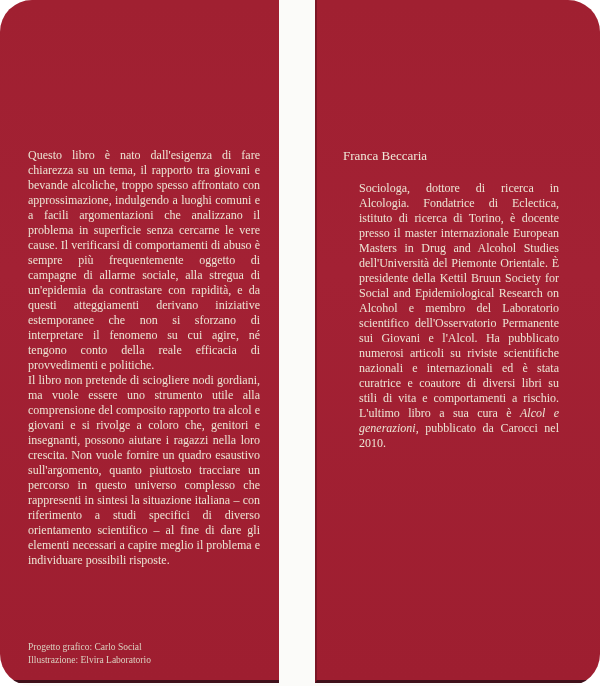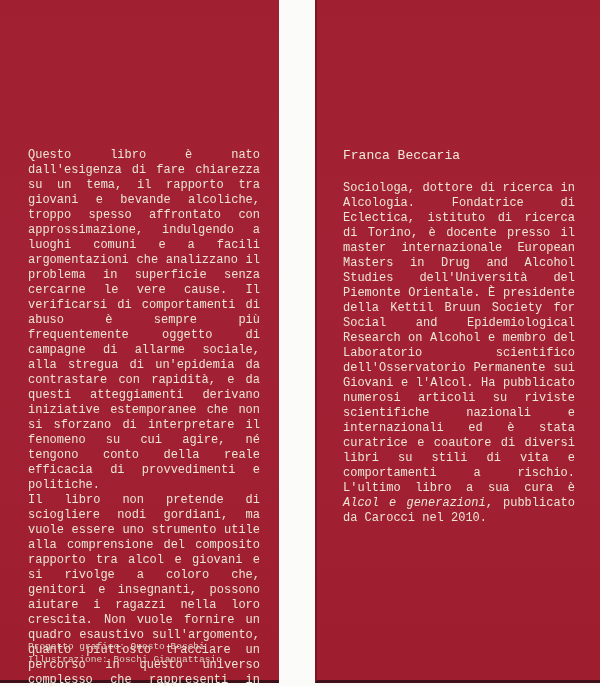--- a/index.html
+++ b/index.html
@@ -6,21 +6,22 @@
     margin: 0;
     padding: 0;
     background: #ffffff;
   }
   .canvas {
     position: relative;
     width: 600px;
     height: 686px;
     background: #fbfbf9;
     overflow: hidden;
-    font-family: Liberation Mono, monospace;
+    font-family: Liberation Serif, serif;
+    border-radius: 32px;
   }
   .flap {
     position: absolute;
     top: 0;
     height: 680px;
     background: linear-gradient(180deg, #a02031 0%, #a32134 40%, #9e1e30 100%);
     border-bottom: 3px solid #40101a;
     box-sizing: content-box;
   }
   .flap-left {
@@ -69,39 +70,39 @@
   }
   .author-name {
     color: #efe8d9;
     font-size: 13px;
     line-height: 17px;
     font-weight: normal;
     margin: 0 0 17px 0;
     text-align: left;
   }
   .author-bio {
-    margin: 0;
+    margin: 16px;
   }
   .author-bio em {
     font-style: italic;
   }
 </style>
 </head>
 <body>
 
 <div class="canvas">
 
   <div class="flap flap-left">
     <div class="left-body flap-text">
       <p>Questo libro è nato dall'esigenza di fare chiarezza su un tema, il rapporto tra giovani e bevande alcoliche, troppo spesso affrontato con approssimazione, indulgendo a luoghi comuni e a facili argomentazioni che analizzano il problema in superficie senza cercarne le vere cause. Il verificarsi di comportamenti di abuso è sempre più frequentemente oggetto di campagne di allarme sociale, alla stregua di un'epidemia da contrastare con rapidità, e da questi atteggiamenti derivano iniziative estemporanee che non si sforzano di interpretare il fenomeno su cui agire, né tengono conto della reale efficacia di provvedimenti e politiche.</p>
       <p>Il libro non pretende di sciogliere nodi gordiani, ma vuole essere uno strumento utile alla comprensione del composito rapporto tra alcol e giovani e si rivolge a coloro che, genitori e insegnanti, possono aiutare i ragazzi nella loro crescita. Non vuole fornire un quadro esaustivo sull'argomento, quanto piuttosto tracciare un percorso in questo universo complesso che rappresenti in sintesi la situazione italiana – con riferimento a studi specifici di diverso orientamento scientifico – al fine di dare gli elementi necessari a capire meglio il problema e individuare possibili risposte.</p>
     </div>
     <div class="credits">
-      <div>Progetto grafico: Questo Boschi</div>
-      <div>Illustrazione: Boschi Giannattasio</div>
+      <div>Progetto grafico: Carlo Social</div>
+      <div>Illustrazione: Elvira Laboratorio</div>
     </div>
   </div>
 
   <div class="flap flap-right">
     <div class="right-body">
       <h2 class="author-name">Franca Beccaria</h2>
       <p class="author-bio flap-text"><span>Sociologa, dottore di ricerca in Alcologia. Fondatrice di Eclectica, istituto di ricerca di Torino, è docente presso il master internazionale European Masters in Drug and Alcohol Studies dell'Università del Piemonte Orientale. È presidente della Kettil Bruun Society for Social and Epidemiological Research on Alcohol e membro del Laboratorio scientifico dell'Osservatorio Permanente sui Giovani e l'Alcol. Ha pubblicato numerosi articoli su riviste scientifiche nazionali e internazionali ed è stata curatrice e coautore di diversi libri su stili di vita e comportamenti a rischio. L'ultimo libro a sua cura è </span><em>Alcol e generazioni</em><span>, pubblicato da Carocci nel 2010.</span></p>
     </div>
   </div>
 

